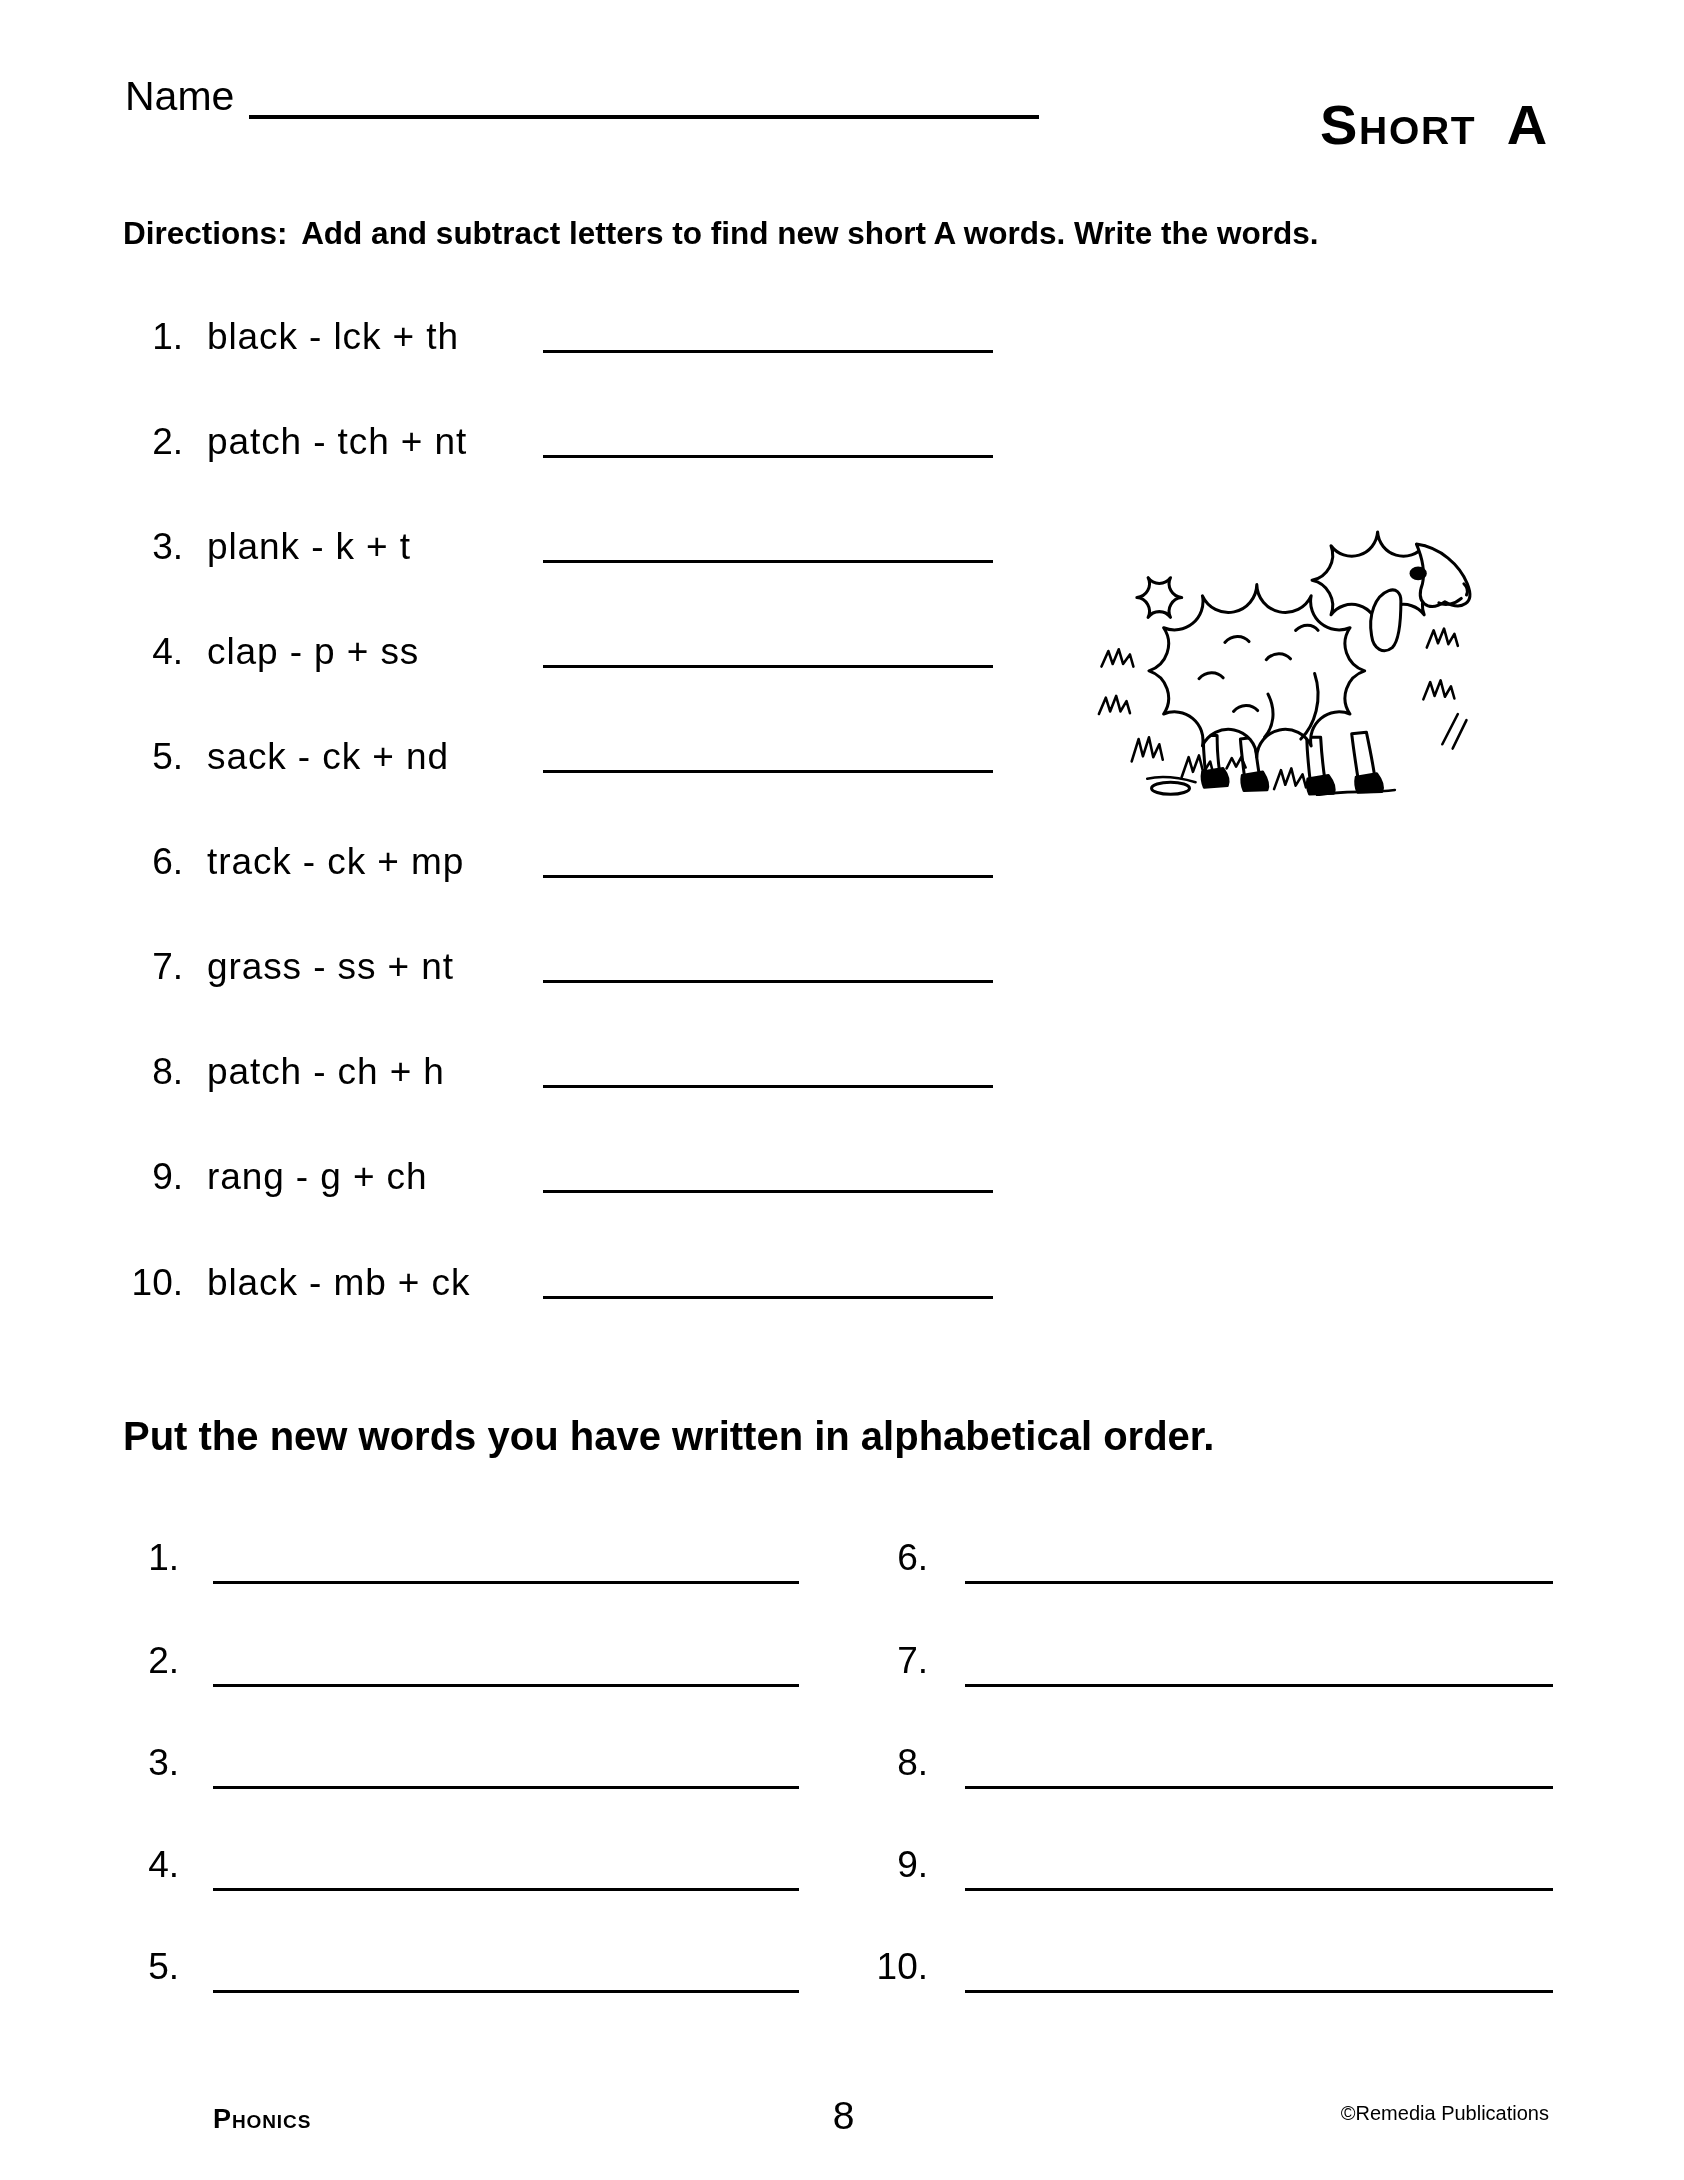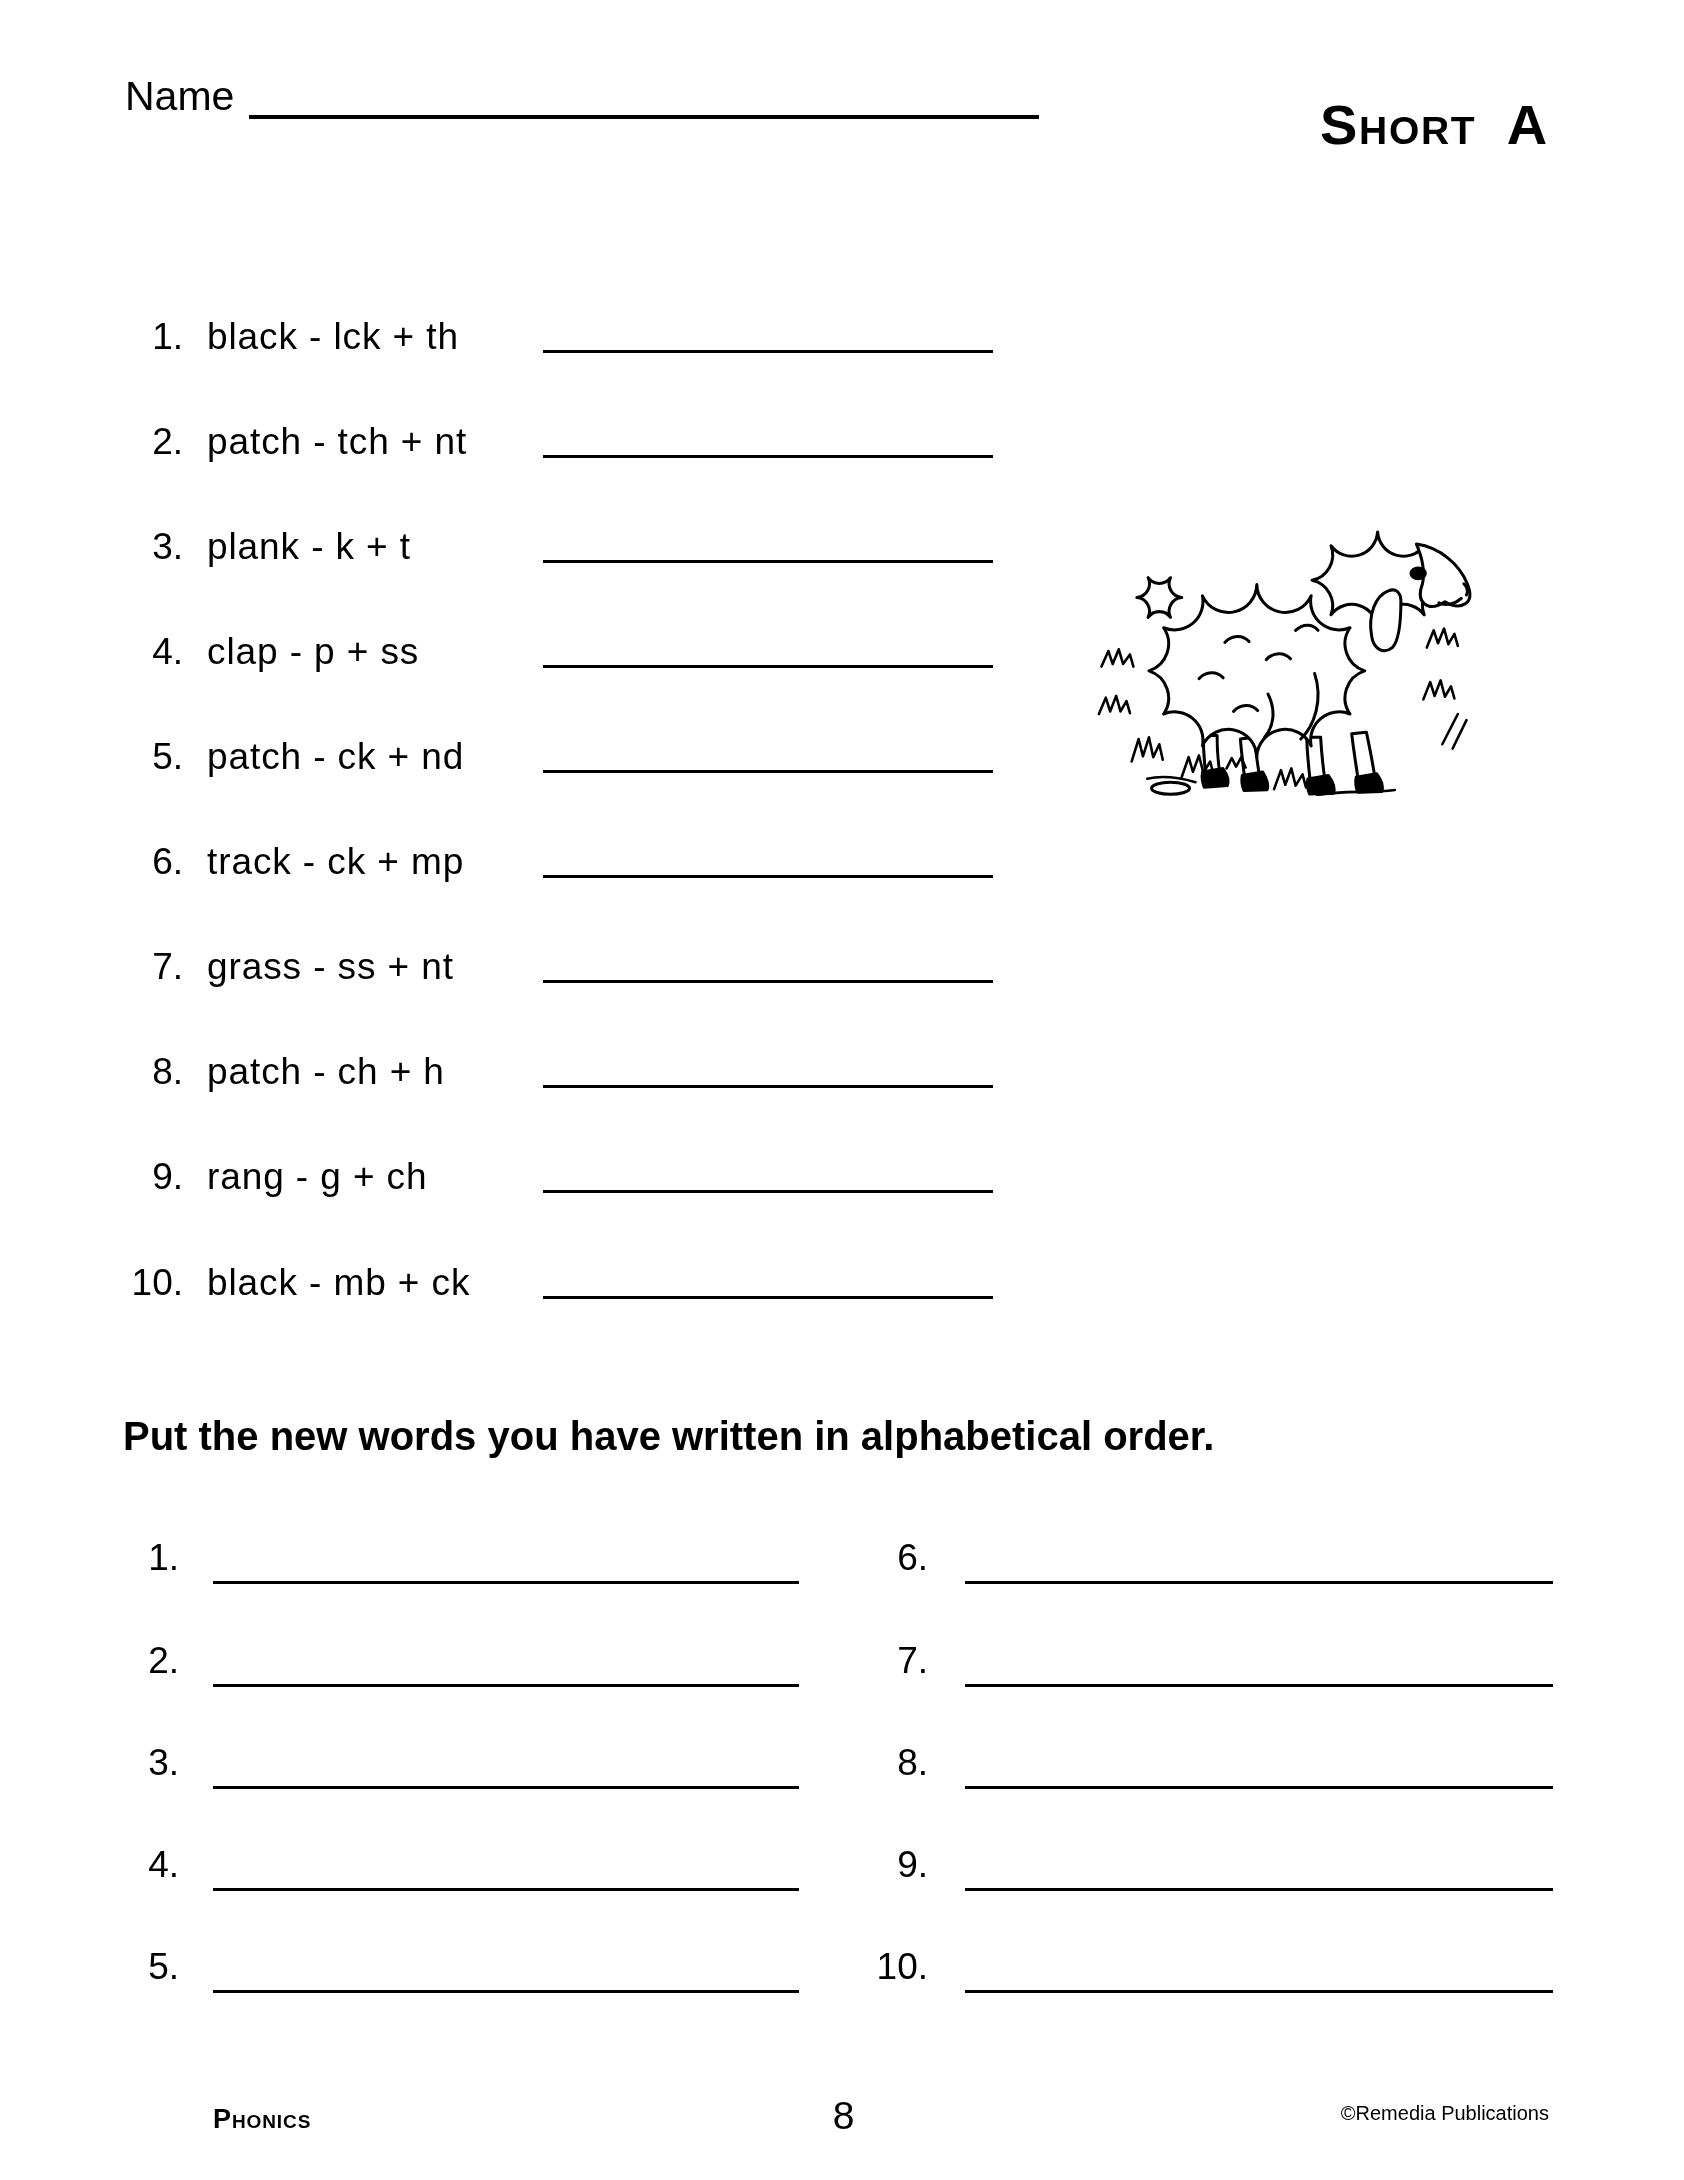--- a/index.html
+++ b/index.html
@@ -39,20 +39,23 @@
 </style>
 </head>
 <body>
 
 <div class="page">
 
   <span class="name-label">Name</span>
   <div class="name-line"></div>
   <div class="page-title">Short A</div>
 
+  <div class="directions">
+    <span class="dir-label">Directions:</span><span>Add and subtract letters to find new short A words. Write the words.</span>
+  </div>
 
   <div class="ex-row" style="top:316px">
     <span class="ex-num">1.</span>
     <span class="ex-text">black - lck + th</span>
     <div class="ex-line"></div>
   </div>
   <div class="ex-row" style="top:421px">
     <span class="ex-num">2.</span>
     <span class="ex-text">patch - tch + nt</span>
     <div class="ex-line"></div>
@@ -62,21 +65,21 @@
     <span class="ex-text">plank - k + t</span>
     <div class="ex-line"></div>
   </div>
   <div class="ex-row" style="top:631px">
     <span class="ex-num">4.</span>
     <span class="ex-text">clap - p + ss</span>
     <div class="ex-line"></div>
   </div>
   <div class="ex-row" style="top:736px">
     <span class="ex-num">5.</span>
-    <span class="ex-text">patch - ck + nd</span>
+    <span class="ex-text">sack - ck + nd</span>
     <div class="ex-line"></div>
   </div>
   <div class="ex-row" style="top:841px">
     <span class="ex-num">6.</span>
     <span class="ex-text">track - ck + mp</span>
     <div class="ex-line"></div>
   </div>
   <div class="ex-row" style="top:946px">
     <span class="ex-num">7.</span>
     <span class="ex-text">grass - ss + nt</span>

